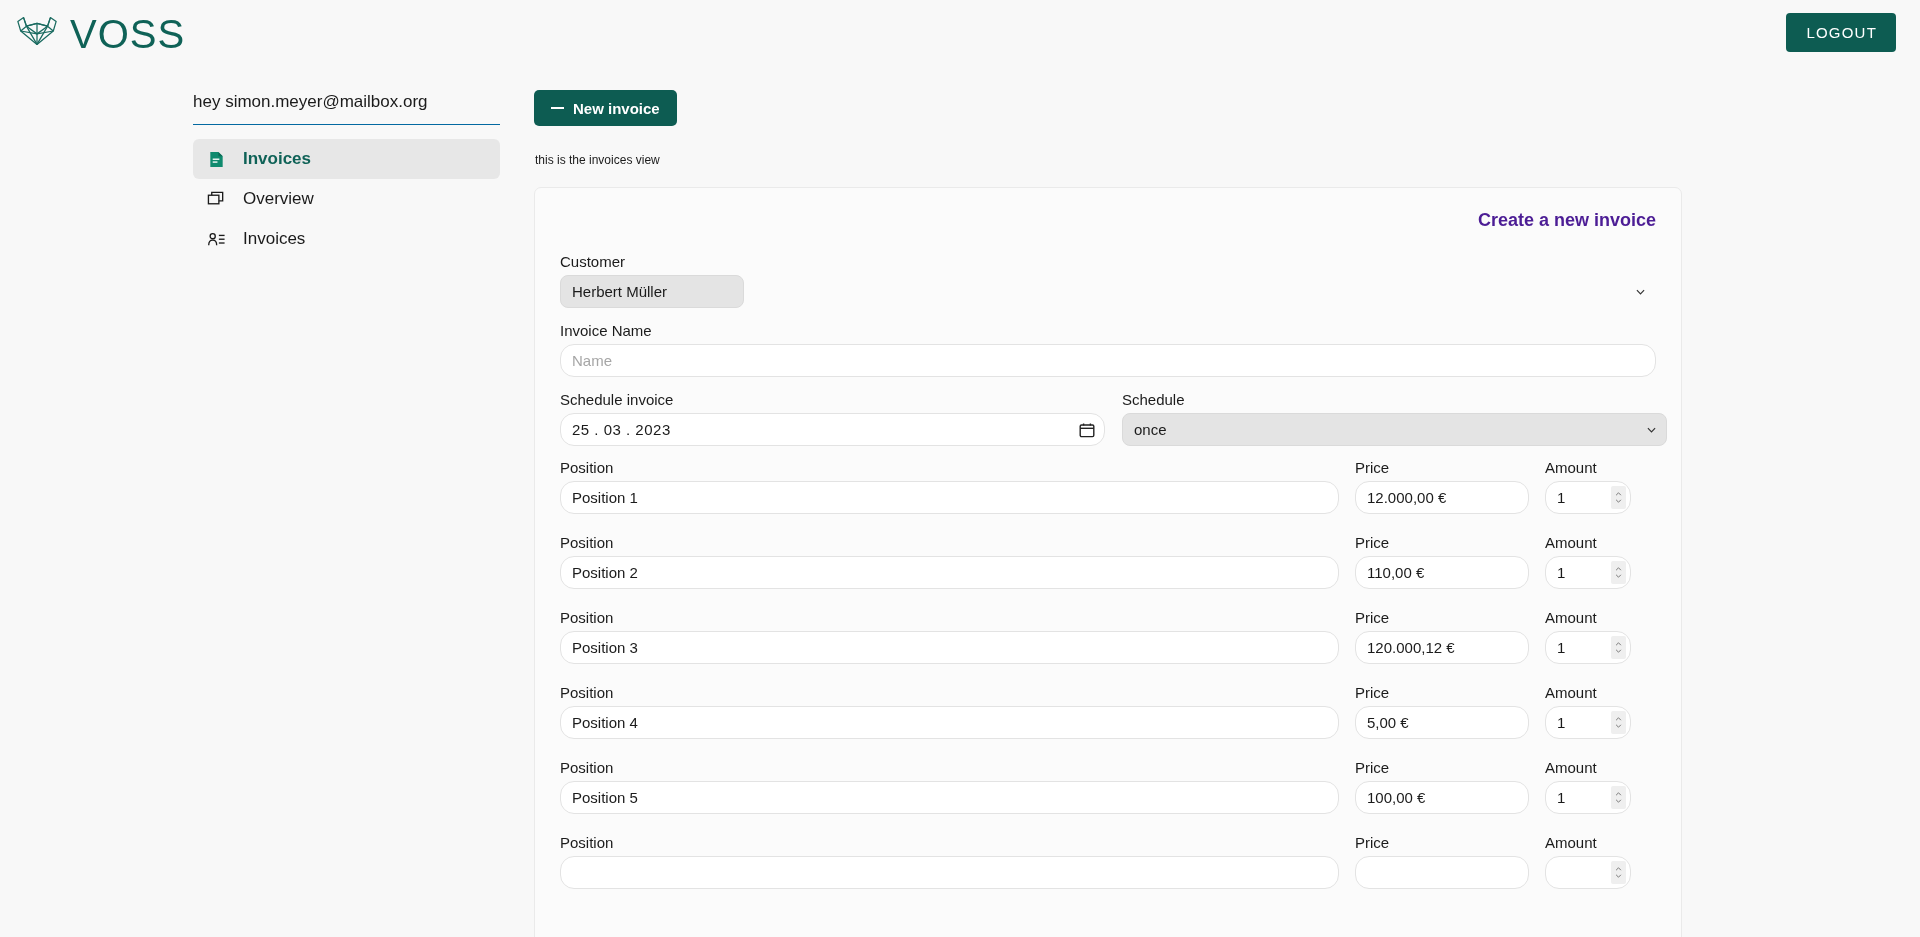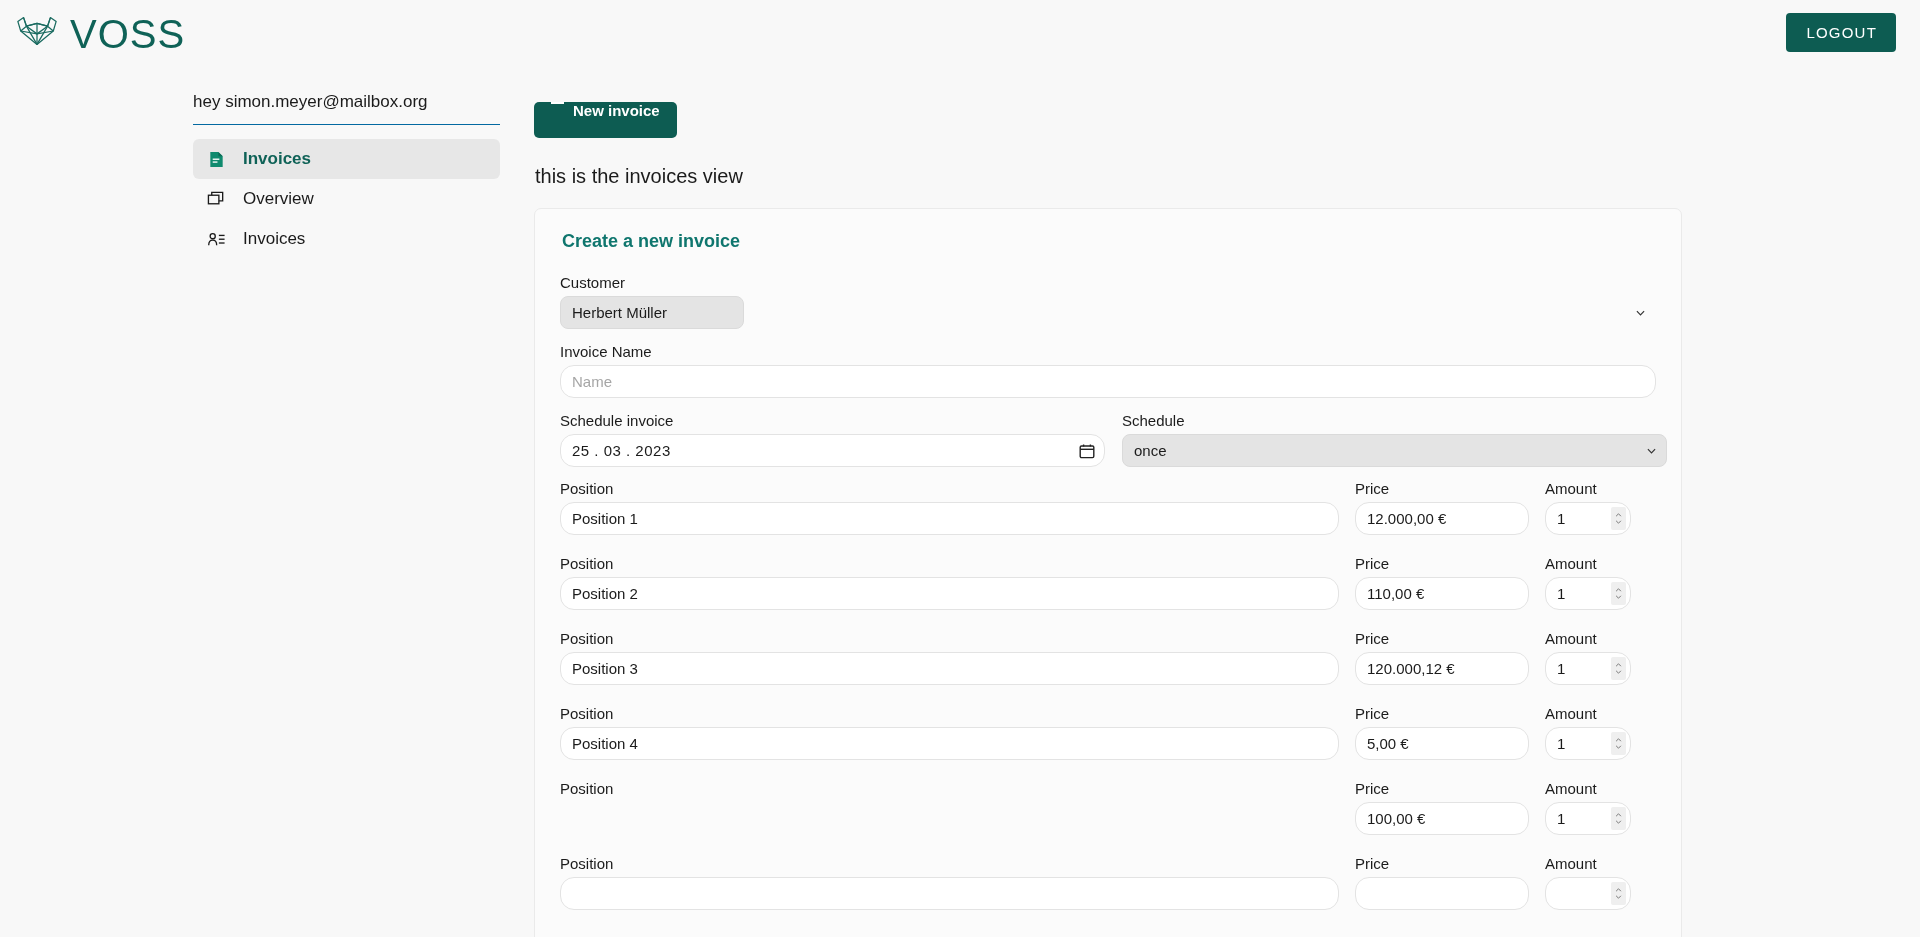--- a/index.html
+++ b/index.html
@@ -96,51 +96,52 @@
   .new-invoice-btn {
     background: #0d5c52;
     color: #fff;
     border: none;
     border-radius: 5px;
     height: 36px;
     padding: 0 17px;
     font-size: 15px;
     font-weight: bold;
     display: inline-flex;
-    align-items: flex-start;
+    align-items: center;
     gap: 9px;
     cursor: pointer;
     font-family: "Liberation Sans", sans-serif;
   }
   .dash-icon {
     display: inline-block;
     width: 13px; height: 2px;
     background: #fff;
   }
   .view-note {
-    font-size: 20px;
+    font-size: 12px;
     color: #1b1b1b;
     margin: 27px 0 0 1px;
   }
 
   .card {
     margin-top: 20px;
     width: 1148px;
     border: 1px solid #eaeaea;
     border-radius: 7px;
     background: #fbfbfb;
     padding: 22px 25px 0 25px;
     height: 790px;
     overflow: hidden;
   }
   .card-title {
     font-size: 18px;
     font-weight: bold;
-    color: #0f766e;
+    color: #4c1d95;
     margin: 0 0 22px 2px;
+    text-align: right;
   }
 
   .field-label {
     font-size: 15px;
     color: #1b1b1b;
     margin-bottom: 5px;
     display: block;
   }
 
   select.ui-select {
@@ -420,20 +421,21 @@
         <svg class="car" viewBox="0 0 8 5">
           <path d="M1 1 L4 4 L7 1" fill="none" stroke="#6a6a6a" stroke-width="1.1"></path>
         </svg>
       </span>
     </div>
   </div>
 
   <div class="pos-row">
     <div class="col pos-name">
       <label class="field-label">Position</label>
+      <input class="ui-input" type="text" value="Position 5" style="">
     </div>
     <div class="col pos-price">
       <label class="field-label">Price</label>
       <input class="ui-input" type="text" value="100,00 €" style="">
     </div>
     <div class="col pos-amount">
       <label class="field-label">Amount</label>
       <input class="ui-input" type="text" value="1" style="">
       <span class="spinner">
         <svg class="car" viewBox="0 0 8 5">

